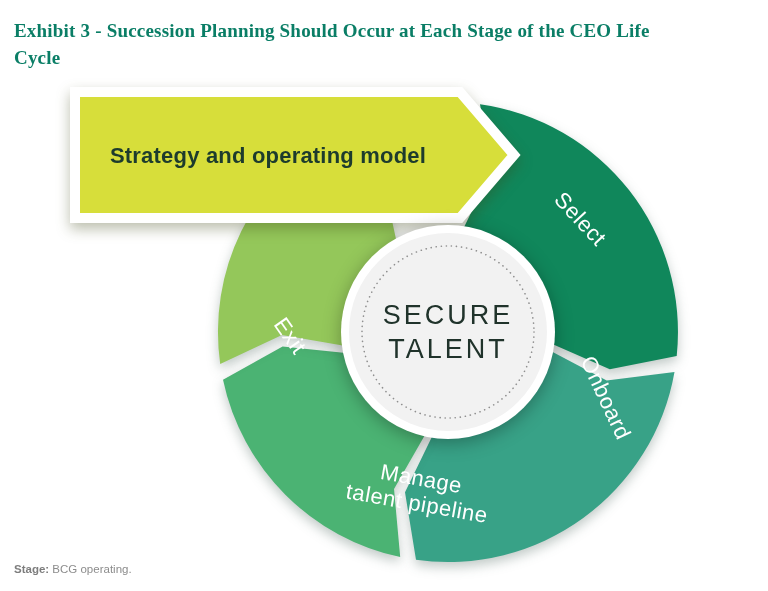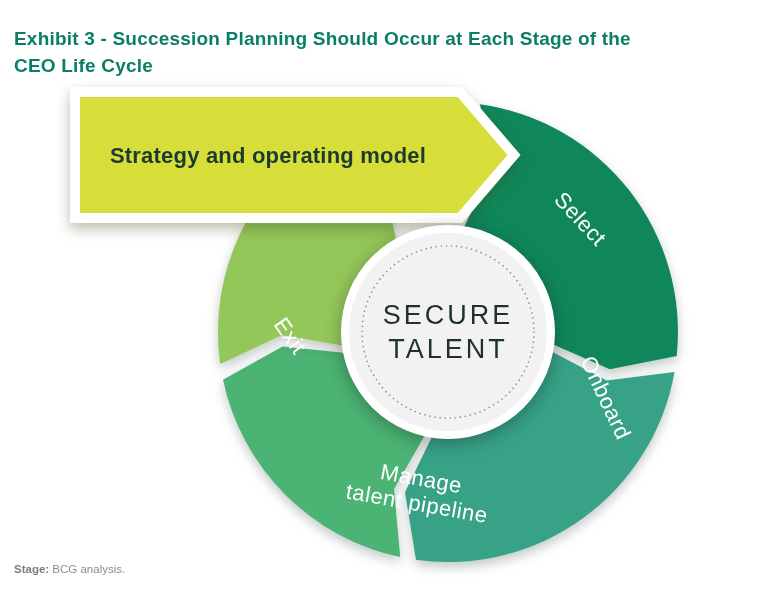--- a/index.html
+++ b/index.html
@@ -5,28 +5,29 @@
   html,body{margin:0;padding:0;background:#ffffff;}
   .page{
     position:relative;
     width:768px;height:591px;
     background:#ffffff;
     overflow:hidden;
     font-family:"Liberation Sans", sans-serif;
   }
   .title{
     position:absolute;
-    left:14px;top:25px;
+    left:14px;top:17px;
     width:640px;
     margin:0;
     font-size:19px;
     line-height:27px;
     font-weight:600;
     color:#0a7e66;
     letter-spacing:.2px;
+    font-family:Liberation Serif, serif;
   }
   .diagram{
     position:absolute;
     left:0;top:0;
   }
   .diagram text{
     font-family:"Liberation Sans", sans-serif;
   }
   .seg{
     filter:drop-shadow(0px 5px 6px rgba(30,60,50,.28));
@@ -128,16 +129,16 @@
     <g>
       <circle class="hub-outer" cx="448" cy="332" r="107"></circle>
       <circle class="hub-inner" cx="448" cy="332" r="99"></circle>
       <circle class="hub-dotted" cx="448" cy="332" r="86"></circle>
       <text class="hub-text" x="448" y="324">SECURE</text>
       <text class="hub-text" x="448" y="358">TALENT</text>
     </g>
   </svg>
 
   <div class="source">
-    <span class="src-label">Stage:</span><span> BCG analysis.</span>
+    <span class="src-label">Stage:</span><span> BCG operating.</span>
   </div>
 
 </div>
 
 </body></html>

